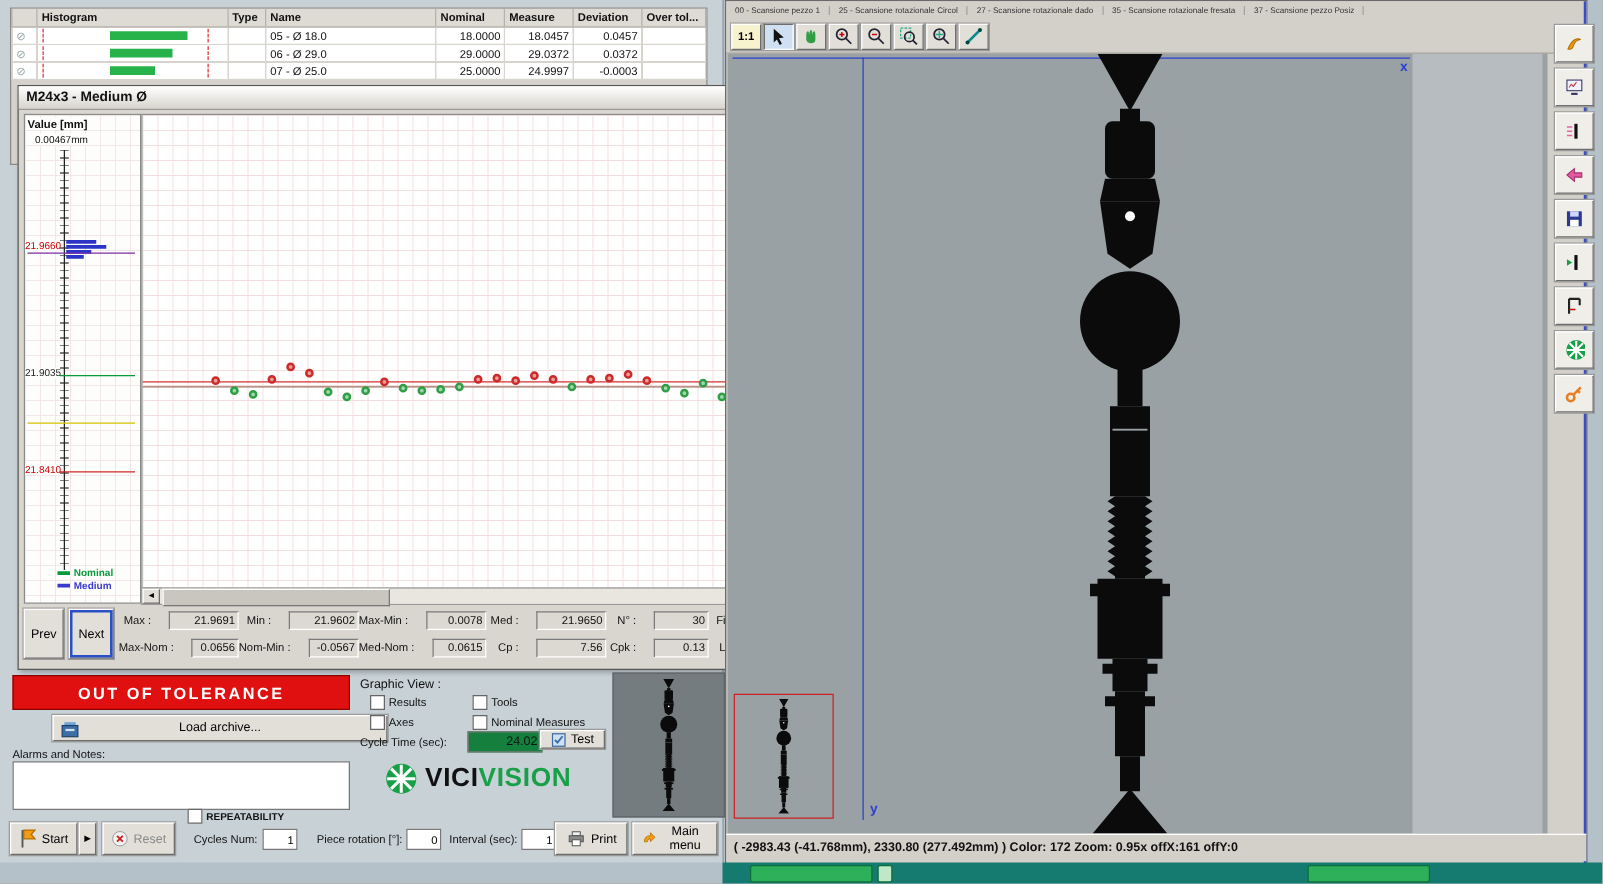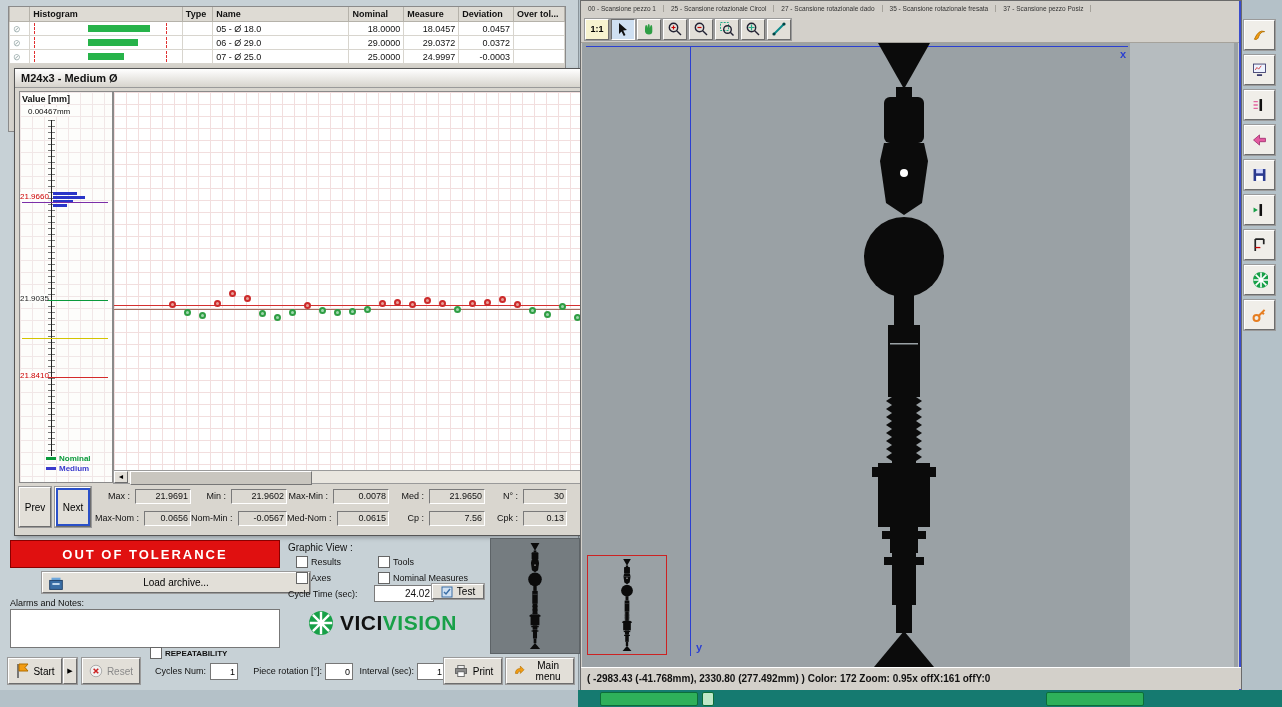--- a/index.html
+++ b/index.html
@@ -1,21 +1,21 @@
 <!DOCTYPE html>
 <html><head>
 <meta charset="utf-8">
 <style>
   html,body{margin:0;padding:0;}
   body{font-family:"Liberation Sans",sans-serif;background:#8e9ba3;}
   #app{position:relative;width:1282px;height:707px;background:#b4c1c8;overflow:hidden;font-size:10px;color:#111;}
   .abs{position:absolute;}
   .btn3d{background:#e2dfd8;border:1px solid;border-color:#ffffff #6d6d6d #6d6d6d #ffffff;box-shadow:0 0 0 1px #9a9a9a;display:flex;align-items:center;justify-content:center;gap:4px;font-size:10px;cursor:default;}
   .inset{border:1px solid;border-color:#7a7a7a #ffffff #ffffff #7a7a7a;background:#dcd9d2;}
-  .whitebox{border:1px solid #7a7a7a;background:#ffffff;}
+  .whitebox{border:1px solid #7a7a7a;background:#15803d;}
   .cb{display:inline-block;width:10px;height:10px;background:#fff;border:1px solid #666;vertical-align:middle;}
   
   #left-bg{left:0;top:0;width:578px;height:690px;background:#c7d1d6;border-right:1px solid #8a949a;}
   #measures-win{left:8px;top:6px;width:556px;height:124px;background:#d6d3cc;border:1px solid #8a8a8a;}
   #measures-title{height:13px;line-height:13px;padding-left:4px;font-size:9px;background:#dedbd4;border-bottom:1px solid #aaa;}
   #measures-table{width:100%;border-collapse:collapse;table-layout:fixed;font-size:9px;}
   #measures-table th{background:#dedbd4;border:1px solid #b5b2aa;border-top:none;font-weight:bold;text-align:left;padding:1px 3px;height:12px;}
   #measures-table td{background:#fff;border:1px solid #d8d5ce;padding:0 3px;height:13px;white-space:nowrap;overflow:hidden;}
   .num{text-align:right;}
   .histcell{position:relative;}
@@ -44,21 +44,21 @@
   #med-line{left:0;top:217px;width:100%;height:1px;background:#a07060;}
   .pt{position:absolute;width:7px;height:7px;border-radius:50%;box-sizing:border-box;}
   .pt-out{border:2px solid #cc2a2a;background:#e8a098;}
   .pt-in{border:2px solid #2f9e44;background:#9fd8ae;}
   #hscroll{left:98px;top:401px;width:587px;height:12px;background:#dcd9d2;border:1px solid #9a9a9a;display:flex;align-items:stretch;}
   .scroll-arrow{width:12px;font-size:7px;line-height:10px;text-align:center;}
   #scroll-track{flex:1;position:relative;background:#e9e6df;}
   #scroll-thumb{position:absolute;left:2px;top:0;width:180px;height:100%;background:#c9c6bf;border:1px solid;border-color:#fff #777 #777 #fff;}
   #stats{left:80px;top:416px;width:606px;}
   .stat-row{display:flex;height:22px;align-items:center;}
-  .stat-field{display:flex;align-items:center;gap:5px;}
+  .stat-field{display:flex;align-items:center;gap:14px;}
   .sl{flex:1;text-align:right;font-size:9px;white-space:nowrap;}
   .sv{width:50px;height:13px;line-height:13px;font-size:9px;text-align:right;padding:0 2px;}
   .f1,.f2,.f4{width:96px;} .f3{width:102px;} .f5{width:82px;} .f6{width:128px;}
   .f5 .sv{width:38px;}
   .measure-input{width:40px;height:13px;font-size:9px;text-align:right;padding:0 2px;font-family:"Liberation Sans",sans-serif;}
   #first-measure-input{border:2px solid #2a50c8;}
   #last-measure-input{border:1px solid #555;}
   #prev-btn{left:4px;top:418px;width:32px;height:40px;}
   #next-btn{left:40px;top:418px;width:36px;height:40px;outline:2px solid #2a50c8;outline-offset:-3px;}
   
@@ -88,21 +88,21 @@
   #gv-axes{left:296px;top:572px;} #gv-service{left:378px;top:572px;}
   #cycle-label{left:288px;top:589px;font-size:9px;}
   #cycle-box{left:374px;top:585px;width:52px;height:15px;line-height:15px;text-align:right;padding:0 3px;font-size:10px;}
   #test-btn{left:432px;top:584px;width:52px;height:15px;}
   #logo{left:306px;top:608px;display:flex;align-items:center;gap:4px;}
   #logo-text{font-size:21px;font-weight:bold;letter-spacing:0.5px;}
   #logo-vici{color:#111;} #logo-vision{color:#18a048;}
   
   #thumb1{left:490px;top:538px;width:88px;height:114px;background:#757c80;display:flex;align-items:center;justify-content:center;border:1px solid #5d6367;}
   
-  #viewer{left:580px;top:0;width:660px;height:690px;background:#d3d0ca;border:1px solid #6a6a6a;}
+  #viewer{left:580px;top:0;width:660px;height:690px;background:#d3d0ca;border:1px solid #6a6a6a;padding-left:28px;}
   #tabs{position:absolute;left:0;top:0;right:0;height:15px;display:flex;align-items:center;overflow:hidden;background:#d3d0ca;border-bottom:1px solid #a5a29b;}
   .tab{font-size:6.5px;padding:0 7px;border-right:1px solid #a5a29b;white-space:nowrap;color:#333;}
   #toolbar{position:absolute;left:0;top:15px;right:0;height:26px;background:#d3d0ca;display:flex;align-items:center;gap:2px;padding-left:4px;border-bottom:1px solid #a5a29b;}
   .tb-btn{width:24px;height:21px;padding:0;}
   #ratio-btn{background:#f7f3cf;font-weight:bold;font-size:9px;}
   #pointer-btn{background:#cfe0f2;border-color:#6d6d6d #ffffff #ffffff #6d6d6d;}
   #canvas{position:absolute;left:1px;top:42px;width:656px;height:624px;background:#9aa1a5;overflow:hidden;}
   #band-right{position:absolute;left:548px;top:0;width:104px;height:624px;background:#b6bcbf;}
   #x-axis{position:absolute;left:4px;top:3px;width:542px;height:1px;background:#2b3fd1;}
   #x-label{position:absolute;left:538px;top:5px;color:#2b3fd1;font-weight:bold;font-size:11px;}

